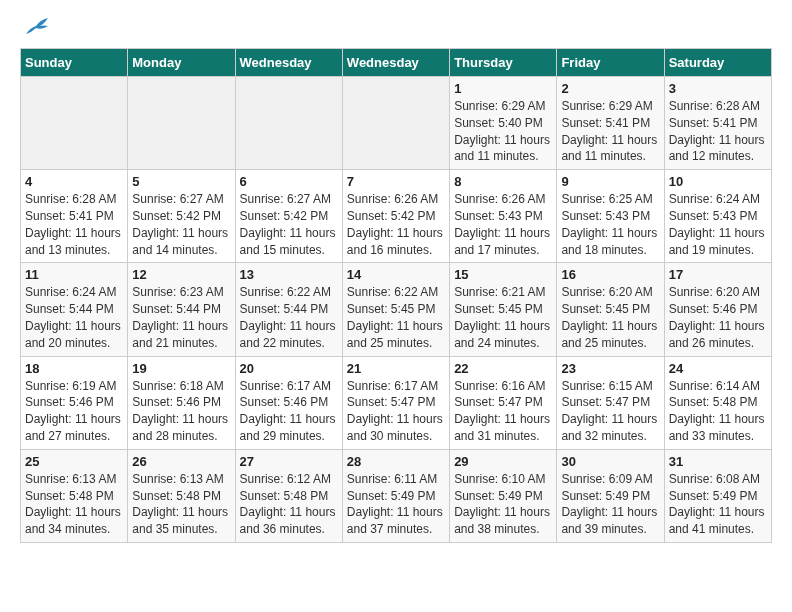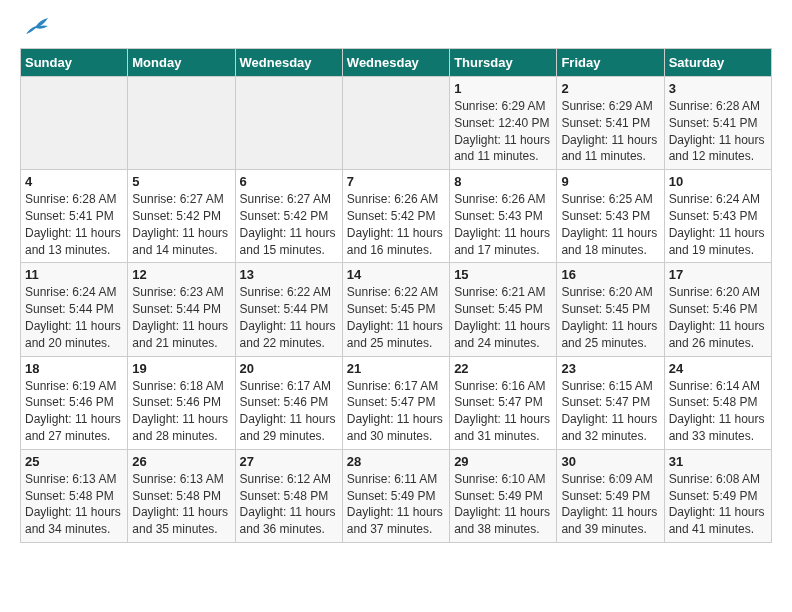--- a/index.html
+++ b/index.html
@@ -113,21 +113,21 @@
   <tbody id="calendar-body">
   <tr>
         <td class="empty-cell"></td>
         <td class="empty-cell"></td>
         <td class="empty-cell"></td>
         <td class="empty-cell"></td>
         <td>
         <span class="day-num">1</span>
         <div class="cell-content">
           <span>Sunrise: 6:29 AM</span><br>
-          <span>Sunset: 12:40 PM</span><br>
+          <span>Sunset: 5:40 PM</span><br>
           <span>Daylight: 11 hours and 11 minutes.</span>
         </div>
       </td>
         <td>
         <span class="day-num">2</span>
         <div class="cell-content">
           <span>Sunrise: 6:29 AM</span><br>
           <span>Sunset: 5:41 PM</span><br>
           <span>Daylight: 11 hours and 11 minutes.</span>
         </div>

